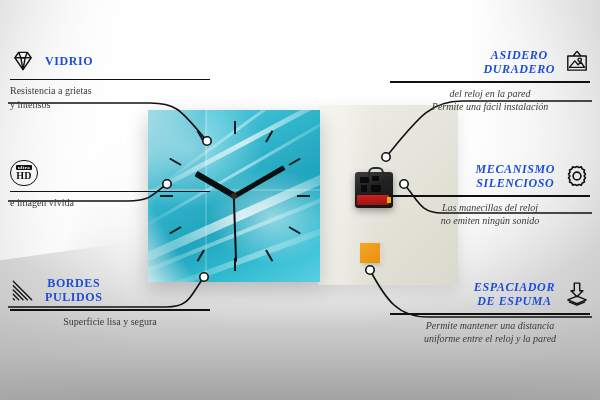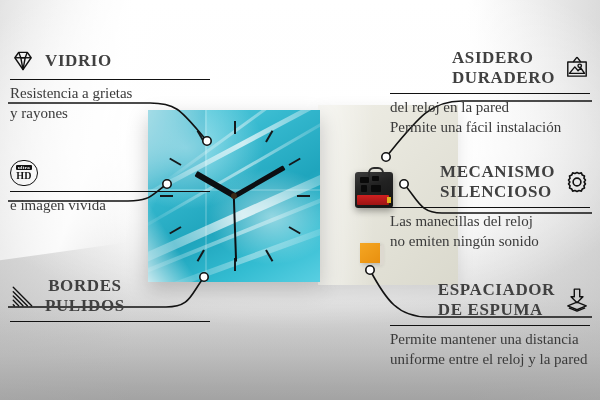--- a/index.html
+++ b/index.html
@@ -90,32 +90,32 @@
   .spacer{
     position:absolute;left:360px;top:243px;width:20px;height:20px;
     background:linear-gradient(140deg,#f5a623 0%,#e8900f 100%);
     box-shadow:2px 2px 4px rgba(0,0,0,.18);
   }
   .spacer::after{content:"";position:absolute;right:-4px;top:2px;width:4px;height:20px;background:#ddd9d0;transform:skewY(-28deg);}
 
   
   .callout{position:absolute;width:200px;}
   .callout.left{text-align:left;}
-  .callout.right{text-align:left;}
+  .callout.right{text-align:center;font-style:italic;}
   .co-head{display:flex;align-items:center;gap:9px;}
   .callout.right .co-head{flex-direction:row-reverse;}
   .co-title{
     font-family:"Liberation Serif", serif;
-    font-weight:bold;font-size:17px;letter-spacing:.6px;color:#404040;
+    font-weight:bold;font-size:12px;letter-spacing:.6px;color:#1d4ed8;
     line-height:1.18;text-transform:uppercase;
   }
   .co-rule{height:1.4px;background:#111;margin:5px 0 4px 0;}
   .co-sub{
     font-family:"Liberation Serif", serif;
-    font-size:15px;color:#3a3a3a;line-height:1.32;
+    font-size:10px;color:#3a3a3a;line-height:1.32;
   }
   .co-icon{width:26px;height:26px;flex:0 0 26px;display:block;}
   .hdbadge{
     width:26px;height:24px;flex:0 0 26px;border:1.6px solid #111;border-radius:13px;
     display:flex;flex-direction:column;align-items:center;justify-content:center;line-height:1;
   }
   .hdbadge .u{font-size:5px;font-weight:bold;background:#111;color:#fff;padding:0 2px;border-radius:1px;letter-spacing:.3px;}
   .hdbadge .h{font-size:10px;font-weight:bold;color:#111;letter-spacing:.3px;margin-top:1px;}
 
   svg.wires{position:absolute;inset:0;width:600px;height:400px;pointer-events:none;}
@@ -205,21 +205,21 @@
           <path d="M10 9 L14 9"></path>
         </g>
       </svg>
       <div class="co-title">
         <div>VIDRIO</div>
       </div>
     </div>
     <div class="co-rule"></div>
     <div class="co-sub">
       <div>Resistencia a grietas</div>
-      <div>y rayones</div>
+      <div>y intensos</div>
     </div>
   </div>
 
   <div class="callout left" style="left:10px;top:160px;">
     <div class="co-head">
       <div class="hdbadge">
         <span class="u">ultra</span>
         <span class="h">HD</span>
       </div>
     </div>
@@ -239,20 +239,23 @@
           <path d="M3 16 L8 21"></path>
             <path d="M3 20 L4 21"></path>
         </g>
       </svg>
       <div class="co-title">
         <div>BORDES</div>
         <div>PULIDOS</div>
       </div>
     </div>
     <div class="co-rule"></div>
+    <div class="co-sub">
+      <div>Superficie lisa y segura</div>
+    </div>
   </div>
 
   <div class="callout right" style="left:390px;top:48px;">
     <div class="co-head">
       <svg class="co-icon" viewBox="0 0 24 24">
         <g fill="none" stroke="#111" stroke-width="1.3" stroke-linejoin="round">
           <path d="M12 2 L8.5 6.5 M12 2 L15.5 6.5"></path>
           <rect x="3.5" y="6.5" width="17" height="13"></rect>
           <path d="M5 17 L10 11 L13 14.5 L15.5 12 L19 17 Z"></path>
           <circle cx="14.5" cy="10" r="1.6"></circle>

